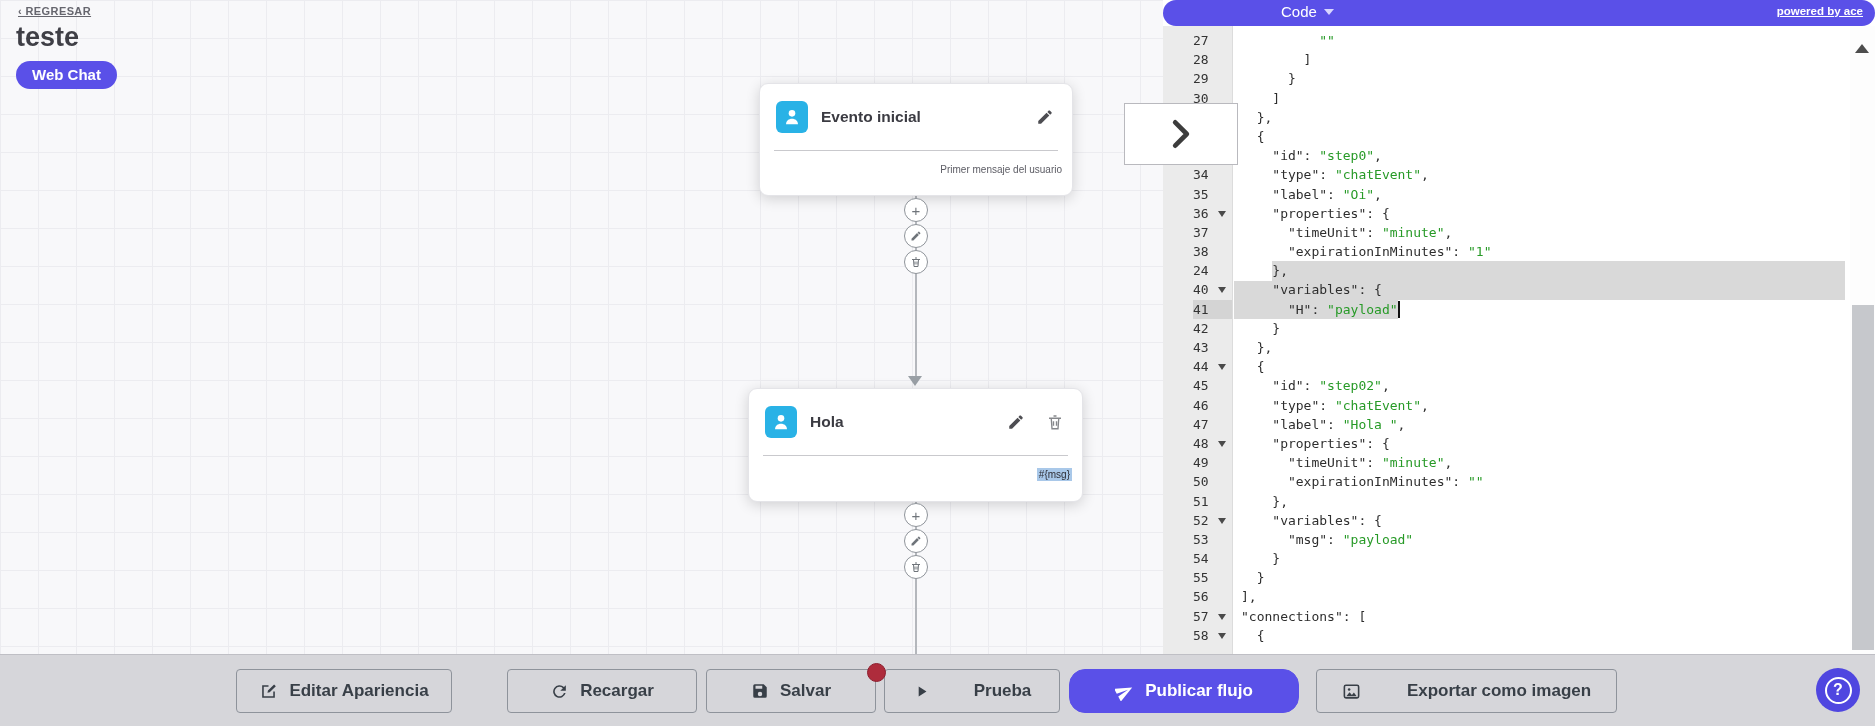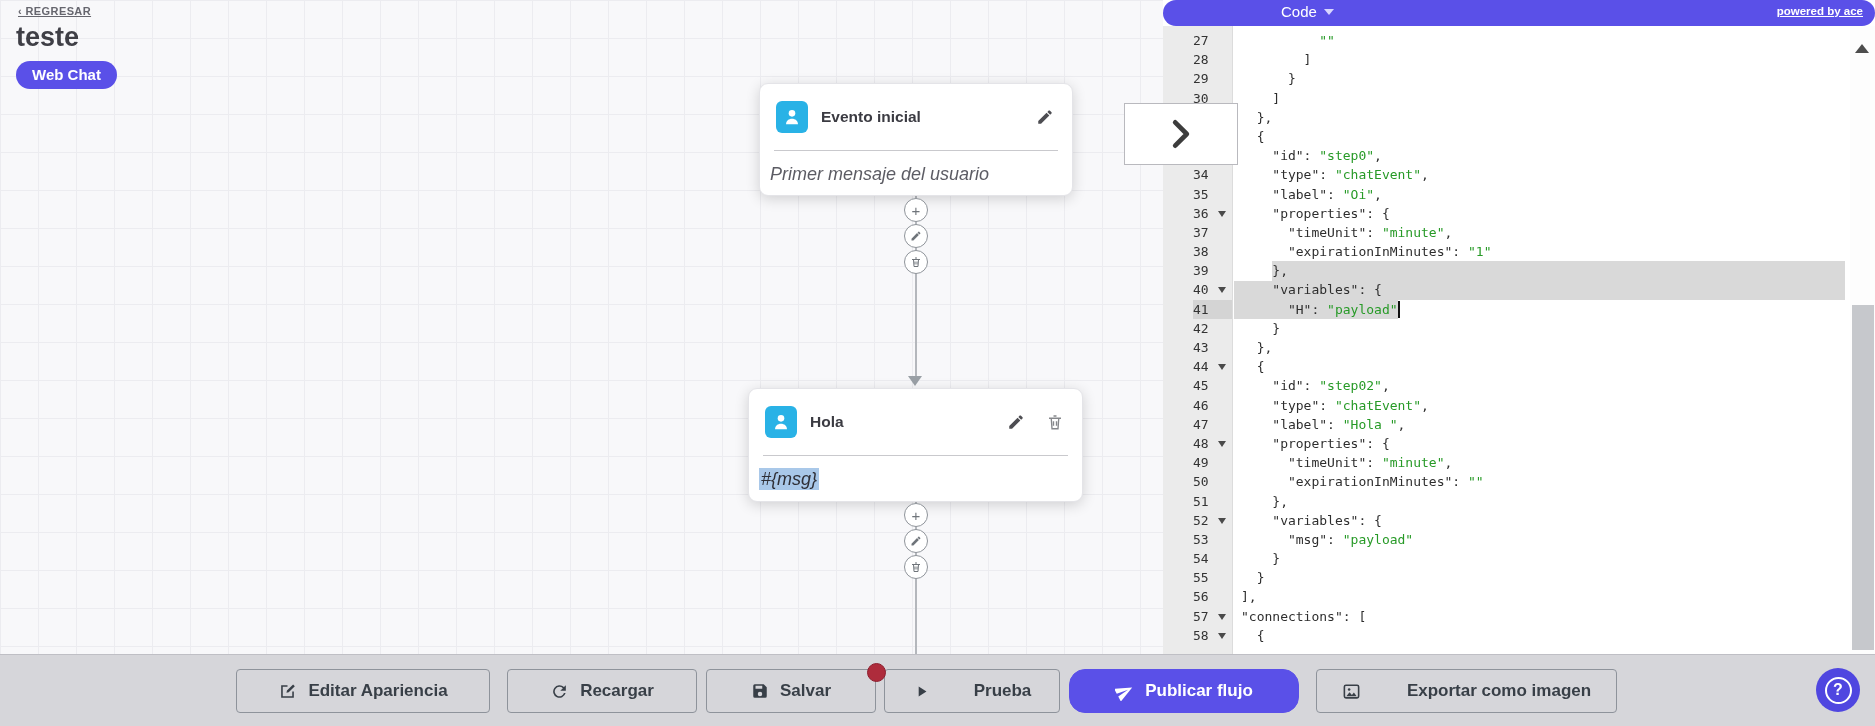--- a/index.html
+++ b/index.html
@@ -20,21 +20,21 @@
 
   .node {
     position:absolute; background:#fff; border:1px solid #e4e4e8; border-radius:9px;
     box-shadow:0 3px 14px rgba(0,0,0,.16);
   }
   .node-header { display:flex; align-items:center; height:66px; padding:0 18px 0 16px; gap:13px; }
   .node-icon { width:32px; height:32px; border-radius:6px; background:#29b2e6; flex:0 0 32px; display:flex; align-items:center; justify-content:center; }
   .node-title { flex:1; font-size:15.5px; font-weight:700; color:#3b3b42; }
   .node-action-icon { width:18px; height:18px; cursor:pointer; margin-left:8px; }
   .node-divider { border-top:1px solid #c9c9cd; margin:0 14px; }
-  .node-body { text-align:left; padding:13px 10px; font-size:18px; font-style:italic; color:#5c5c64; }
+  .node-body { text-align:right; padding:13px 10px; font-size:10px; color:#5c5c64; }
   .msg-token { background:#a9c8e9; color:#2e2e35; padding:1px 2px; }
 
   .connector { position:absolute; width:2px; background:#b4b7bc; }
   .arrow-head { position:absolute; width:0; height:0; border-left:7px solid transparent; border-right:7px solid transparent; border-top:10px solid #9aa0a6; }
   .step-btn {
     position:absolute; width:24px; height:24px; border-radius:50%; background:#fff;
     border:1px solid #8f949a; color:#6f747a; display:flex; align-items:center; justify-content:center;
     font-size:15px; cursor:pointer; z-index:3;
   }
 
@@ -65,21 +65,21 @@
 
   
   .toolbar { position:absolute; left:0; top:654px; width:1875px; height:72px; background:#d6d6da; border-top:1px solid #bfbfc5; }
   .tb-btn {
     position:absolute; top:14px; height:44px; border:1px solid #8e939b; border-radius:4px;
     background:transparent; color:#383f47; font-family:"Liberation Sans",sans-serif; font-size:17px; font-weight:600;
     display:flex; align-items:center; justify-content:center; gap:11px; cursor:pointer;
   }
   .tb-btn svg { flex:0 0 auto; }
   .tb-btn.primary { background:#5a50e8; border-color:#5a50e8; color:#fff; }
-  .btn-edit { left:236px; width:254px; }
+  .btn-edit { left:236px; width:216px; }
   .btn-reload { left:507px; width:190px; }
   .btn-save { left:706px; width:170px; }
   .btn-test { left:884px; width:176px;gap:44px; }
   .btn-publish { left:1069px; width:230px;border-radius:16px; }
   .btn-export { left:1316px; width:301px;gap:46px; }
   .unsaved-dot { position:absolute; left:867px; top:8px; width:19px; height:19px; border-radius:50%; background:#ae2c3c; border:1px solid #8e1f2e; z-index:5; }
   .help-btn { position:absolute; left:1816px; top:13px; width:44px; height:44px; border-radius:50%; background:#4f46e0; display:flex; align-items:center; justify-content:center; cursor:pointer; }
   .help-ring { width:27px; height:27px; border:2.5px solid #fff; border-radius:50%; color:#fff; font-size:16px; font-weight:700; display:flex; align-items:center; justify-content:center; }
 </style>
 </head>
@@ -174,21 +174,21 @@
       <div class="gutter-line">29</div>
       <div class="gutter-line">30</div>
       <div class="gutter-line">31</div>
       <div class="gutter-line">32<span class="fold-marker"></span></div>
       <div class="gutter-line">33</div>
       <div class="gutter-line">34</div>
       <div class="gutter-line">35</div>
       <div class="gutter-line">36<span class="fold-marker"></span></div>
       <div class="gutter-line">37</div>
       <div class="gutter-line">38</div>
-      <div class="gutter-line">39</div>
+      <div class="gutter-line">24</div>
       <div class="gutter-line">40<span class="fold-marker"></span></div>
       <div class="gutter-line active">41</div>
       <div class="gutter-line">42</div>
       <div class="gutter-line">43</div>
       <div class="gutter-line">44<span class="fold-marker"></span></div>
       <div class="gutter-line">45</div>
       <div class="gutter-line">46</div>
       <div class="gutter-line">47</div>
       <div class="gutter-line">48<span class="fold-marker"></span></div>
       <div class="gutter-line">49</div>

